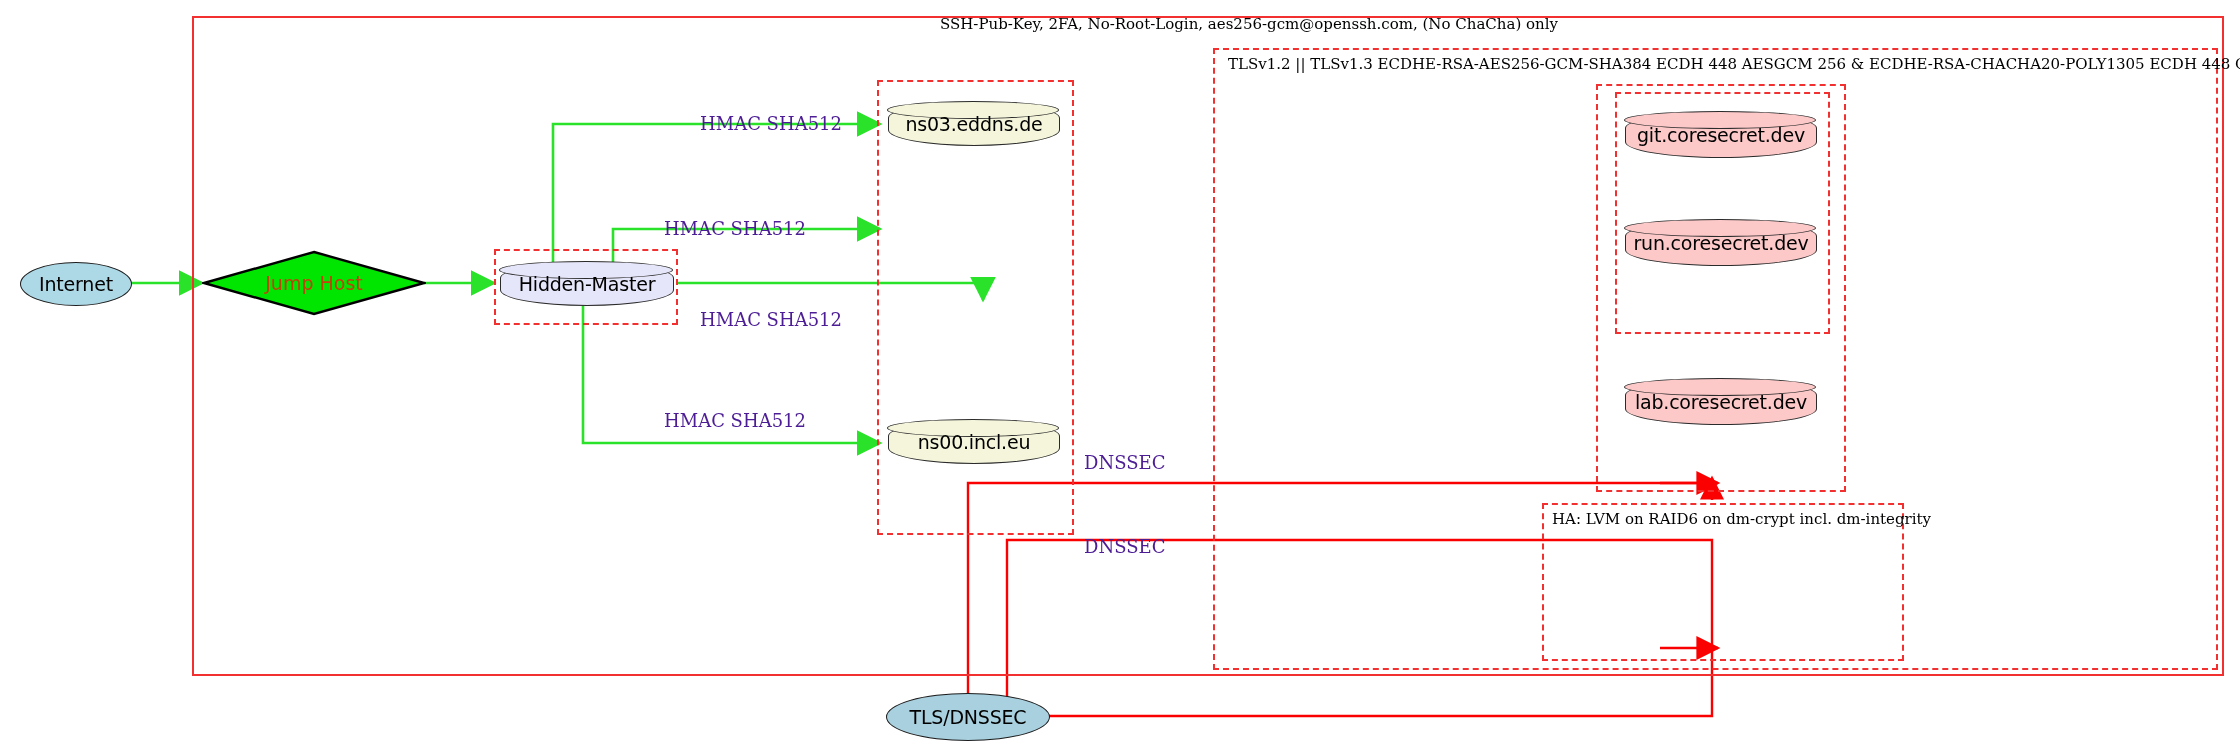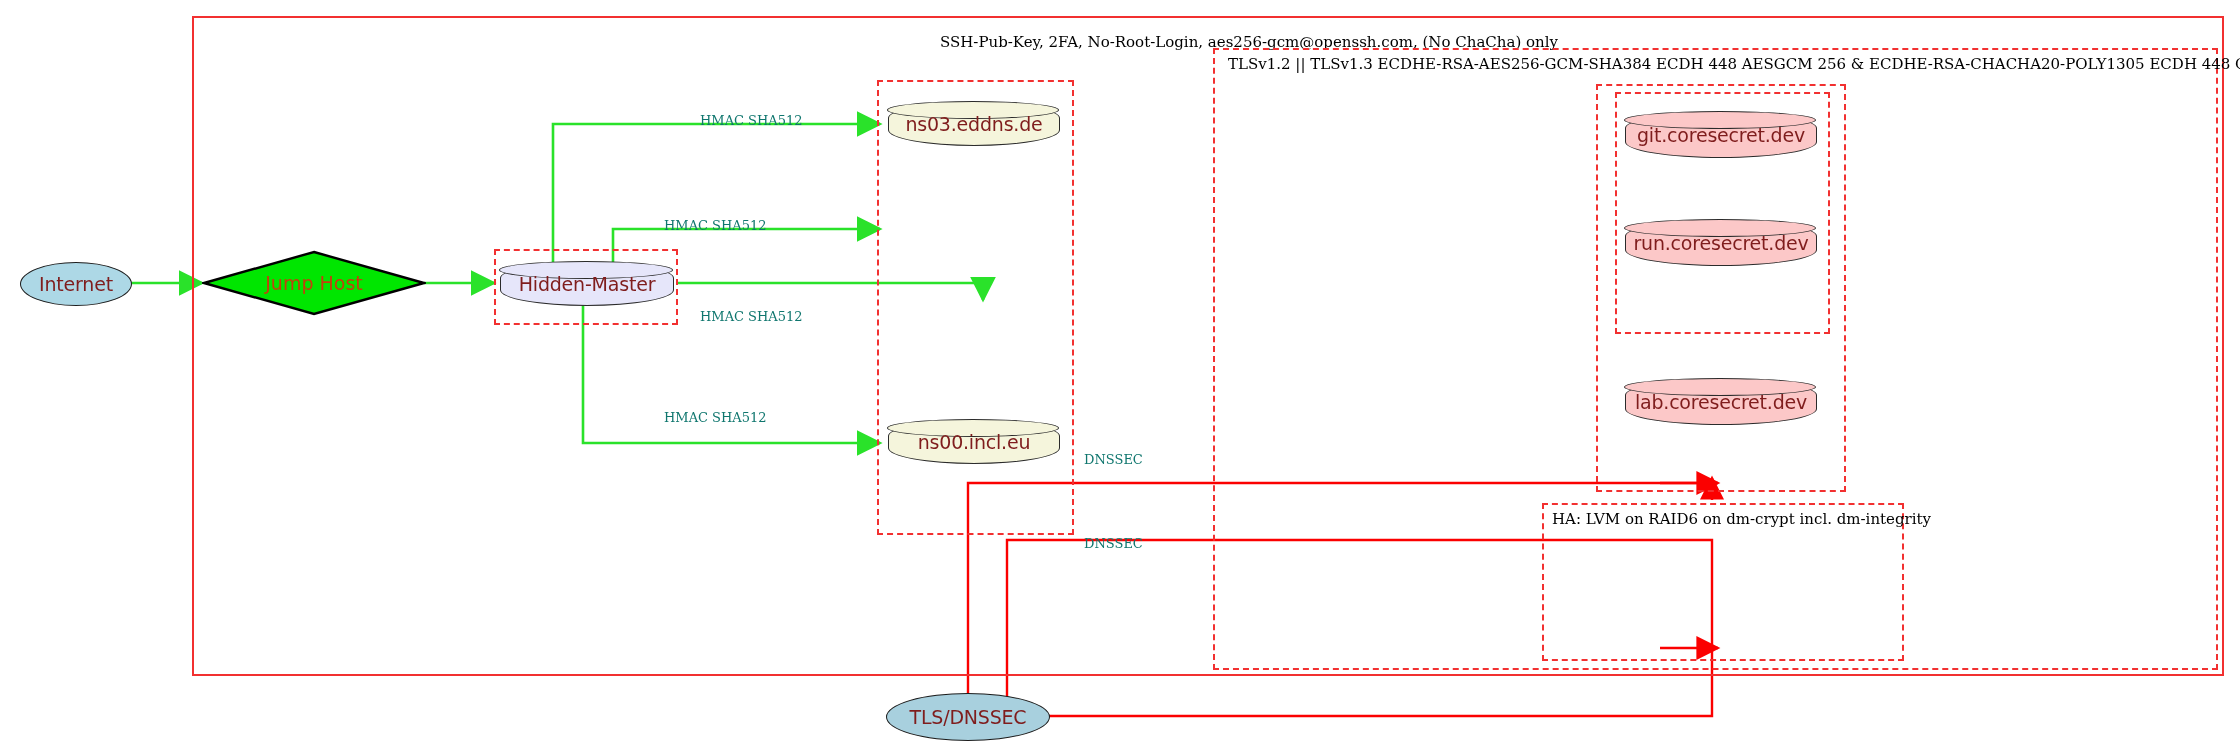--- a/index.html
+++ b/index.html
@@ -22,21 +22,21 @@
     height: 744px;
   }
   .node {
     position: absolute;
     box-sizing: border-box;
     display: flex;
     align-items: center;
     justify-content: center;
     font-family: "DejaVu Sans", sans-serif;
     font-size: 19px;
-    color: #7f1d1d;
+    color: #000000;
     white-space: nowrap;
     letter-spacing: -0.2px;
   }
   .cyl {
     border: 1.6px solid #2b2b2b;
     border-radius: 50% / 16px;
   }
   .cyl .cap {
     position: absolute;
     left: -1.6px;
@@ -56,22 +56,22 @@
   .boxlabel {
     position: absolute;
     font-family: "DejaVu Serif", serif;
     font-size: 15px;
     color: #000000;
     white-space: nowrap;
   }
   .edgelabel {
     position: absolute;
     font-family: "DejaVu Serif", serif;
-    font-size: 13px;
-    color: #0f766e;
+    font-size: 18px;
+    color: #4c1d95;
     white-space: nowrap;
   }
   .clusterbox {
     position: absolute;
     box-sizing: border-box;
     border: 2px dashed #f23030;
   }
   .solidbox {
     position: absolute;
     box-sizing: border-box;
@@ -122,21 +122,21 @@
     <line x1="1712" y1="500" x2="1712" y2="478" stroke="#fb0000" stroke-width="2.4" marker-end="url(#ared)"></line>
 
     <polyline points="1007,716 1007,540 1712,540 1712,648" fill="none" stroke="#fb0000" stroke-width="2.4"></polyline>
     <line x1="1660" y1="648" x2="1718" y2="648" stroke="#fb0000" stroke-width="2.4" marker-end="url(#ared)"></line>
 
     <polyline points="1049,716 1712,716 1712,648" fill="none" stroke="#fb0000" stroke-width="2.4"></polyline>
   </svg>
 
   <div class="solidbox" style="left:192px; top:16px; width:2032px; height:660px;"></div>
 
-  <div class="boxlabel" style="left:940px; top:33px;">SSH-Pub-Key, 2FA, No-Root-Login, aes256-gcm@openssh.com, (No ChaCha) only</div>
+  <div class="boxlabel" style="left:940px; top:15px;">SSH-Pub-Key, 2FA, No-Root-Login, aes256-gcm@openssh.com, (No ChaCha) only</div>
 
   <div class="clusterbox" style="left:1213px; top:48px; width:1005px; height:622px;"></div>
   <div class="boxlabel" style="left:1228px; top:55px;">TLSv1.2 || TLSv1.3 ECDHE-RSA-AES256-GCM-SHA384 ECDH 448 AESGCM 256 &amp; ECDHE-RSA-CHACHA20-POLY1305 ECDH 448 ChaCha20 256</div>
 
   <div class="clusterbox" style="left:877px; top:80px; width:197px; height:455px;"></div>
 
   <div class="clusterbox" style="left:1596px; top:84px; width:250px; height:408px;"></div>
   <div class="clusterbox" style="left:1615px; top:92px; width:215px; height:242px;"></div>
 
   <div class="clusterbox" style="left:1542px; top:503px; width:362px; height:158px;"></div>

